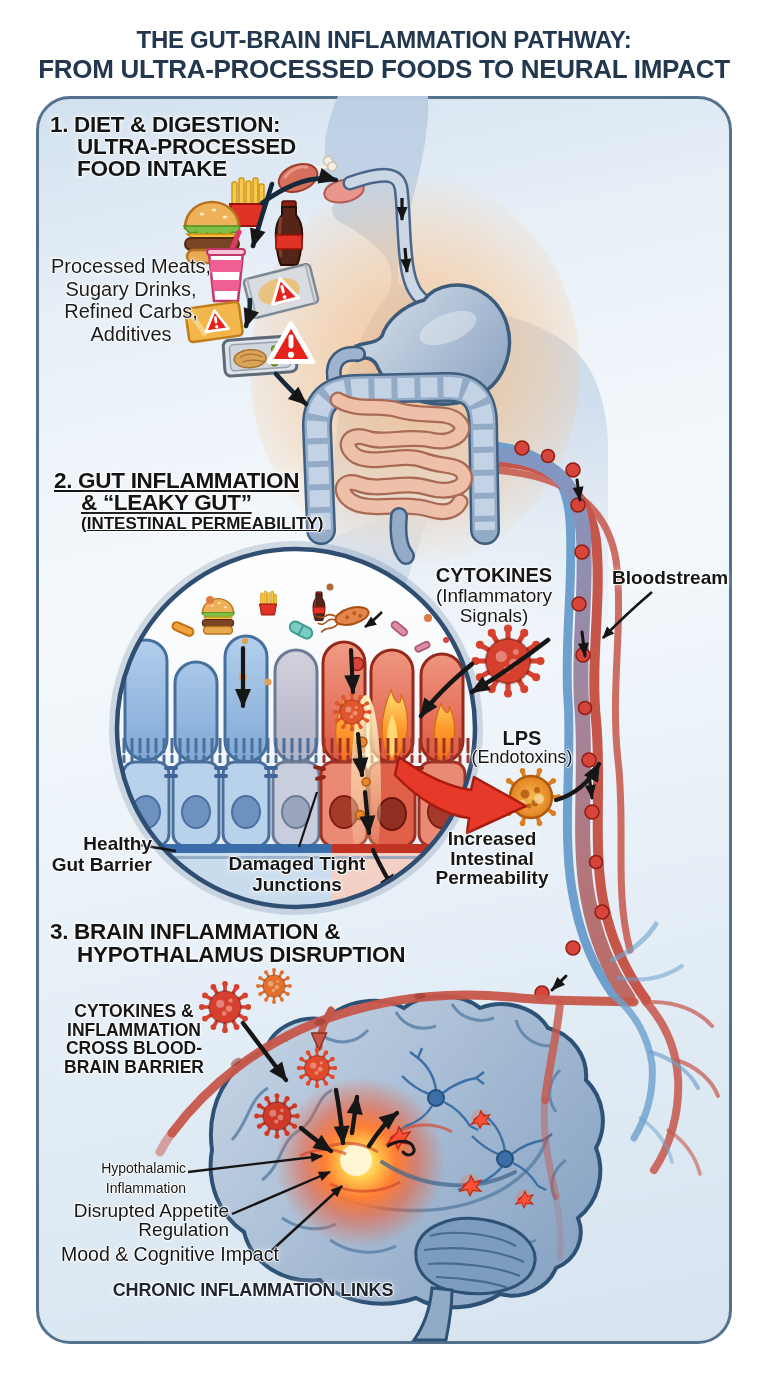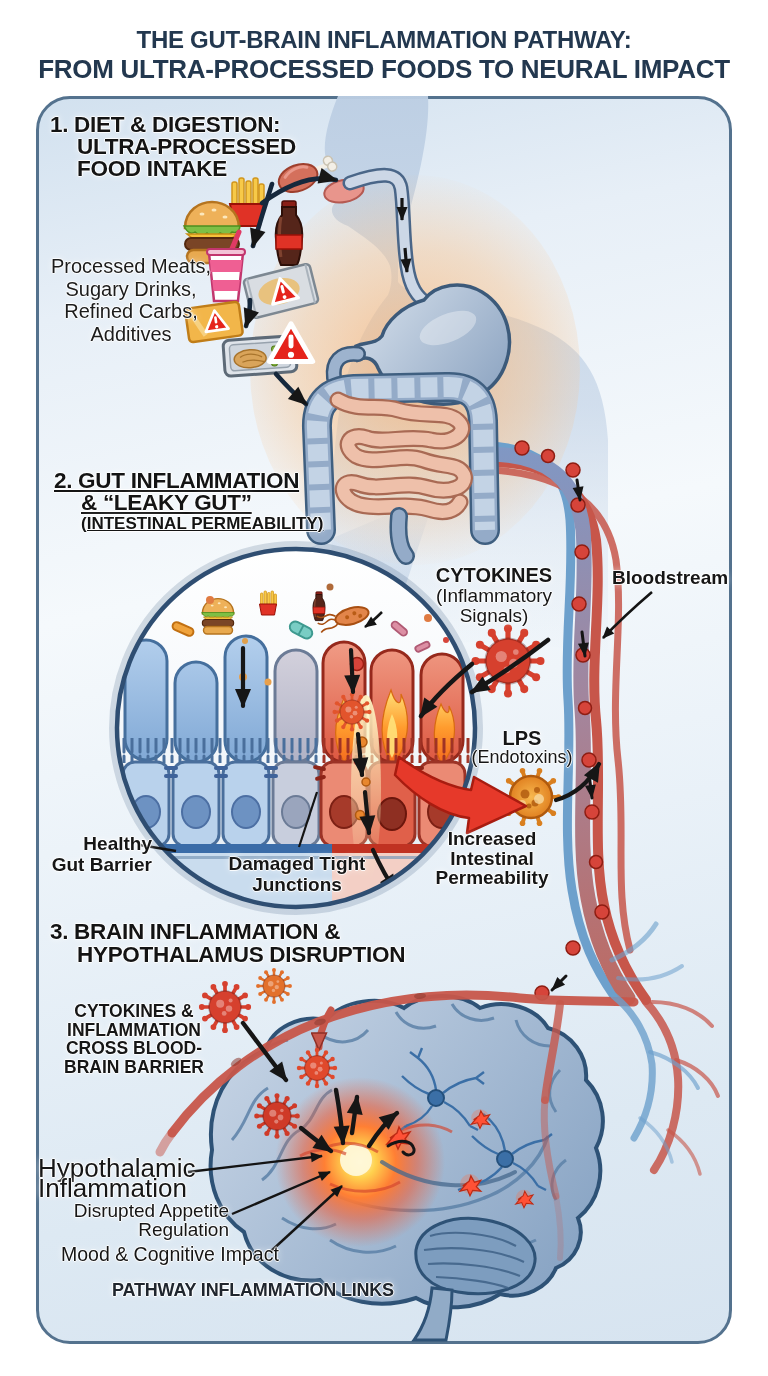--- a/index.html
+++ b/index.html
@@ -24,21 +24,21 @@
   #cyto .b{font-size:20px;font-weight:bold;line-height:21px;}
   #cyto .m{font-size:19px;font-weight:500;line-height:20px;}
   #blood{left:612px;top:567px;font-size:19px;font-weight:bold;}
   #lps{left:452px;top:728px;width:140px;text-align:center;}
   #lps .b{font-size:20px;font-weight:bold;line-height:20px;}
   #lps .m{font-size:18px;font-weight:500;line-height:18.5px;}
   #perm{left:412px;top:829px;width:160px;text-align:center;font-weight:bold;font-size:19px;line-height:19.5px;}
   #healthy{left:34px;top:833px;width:118px;text-align:right;font-weight:bold;font-size:19px;line-height:21px;}
   #damaged{left:208px;top:853px;width:178px;text-align:center;font-weight:bold;font-size:19px;line-height:21px;}
   #bbb{left:44px;top:1002px;width:180px;text-align:center;font-weight:bold;font-size:17.5px;line-height:18.5px;}
-  #hypo{left:38px;top:1159px;width:148px;text-align:right;font-size:26px;font-weight:500;line-height:19.5px;}
+  #hypo{left:38px;top:1159px;width:148px;text-align:right;font-size:14px;font-weight:500;line-height:19.5px;}
   #appet{left:50px;top:1201px;width:179px;text-align:right;font-size:19px;font-weight:500;line-height:19px;}
   #mood{left:61px;top:1243px;font-size:19.5px;font-weight:500;}
   #footer{left:66px;top:1281px;width:374px;text-align:center;font-weight:bold;font-size:18px;line-height:18.5px;color:#20262e;letter-spacing:-.2px;}
 </style>
 </head>
 <body>
 
 <div class="canvas">
   <div class="panel"></div>
 
@@ -647,15 +647,15 @@
   </div>
 
   <div class="t halo" id="appet">
     <div>Disrupted Appetite</div>
     <div>Regulation</div>
   </div>
 
   <div class="t halo" id="mood">Mood &amp; Cognitive Impact</div>
 
   <div class="t halo" id="footer">
-    <div>PATHWAY INFLAMMATION LINKS</div>
+    <div>CHRONIC INFLAMMATION LINKS</div>
   </div>
 </div>
 
 </body></html>

